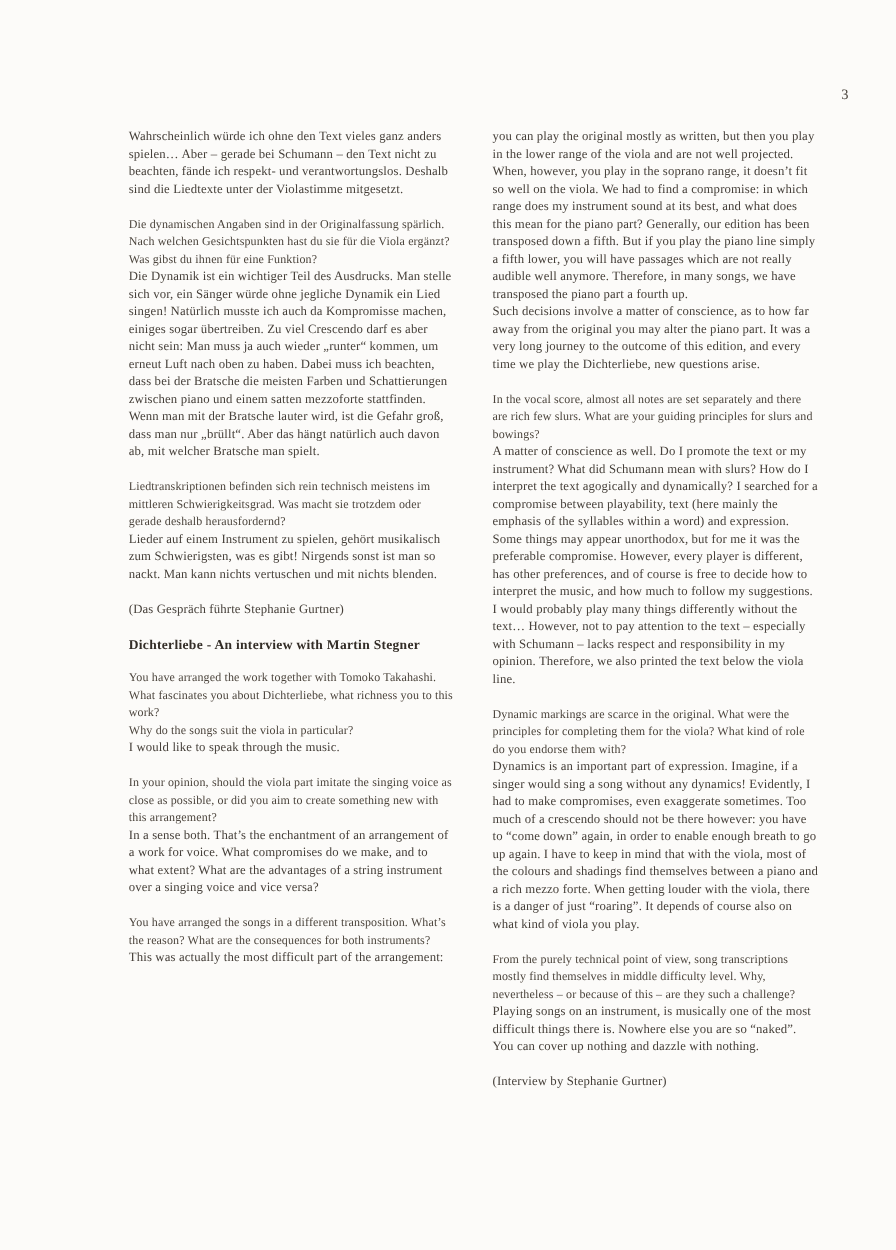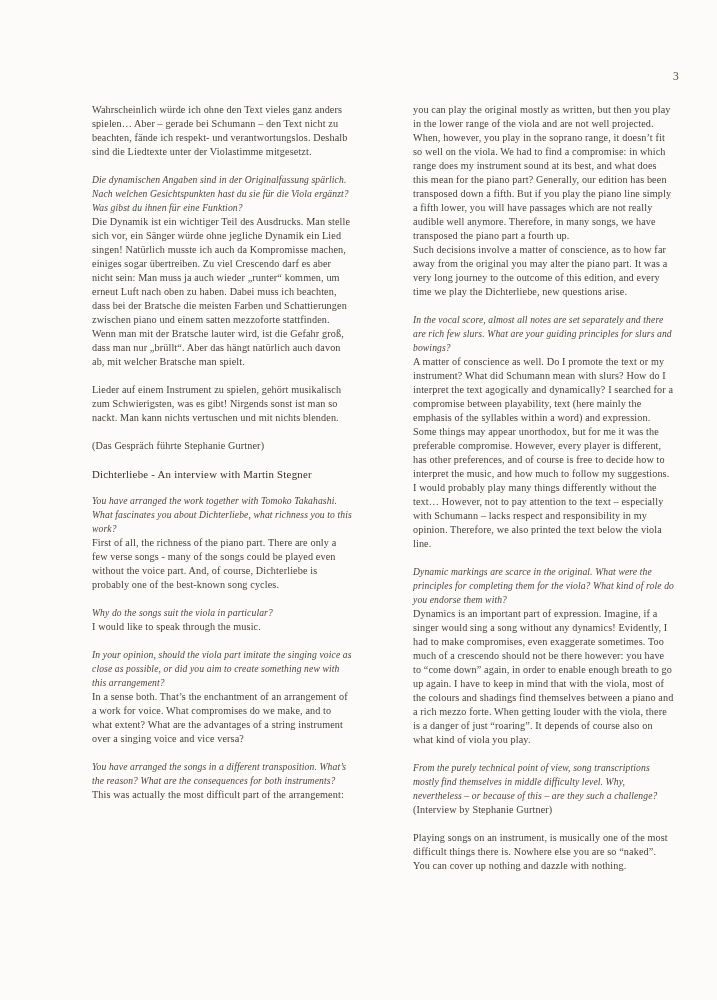--- a/index.html
+++ b/index.html
@@ -21,74 +21,73 @@
     top: 70px;
     left: 673px;
     font-size: 11.5px;
     color: #4a443d;
   }
   .col {
     position: absolute;
     top: 103px;
     width: 261px;
   }
-  .col-left  { left: 92px; }
-  .col-right { left: 413px; }
+  .col-left  { left: 103px; }
+  .col-right { left: 394px; }
   .col p {
     margin: 0 0 14px 0;
     font-size: 10.2px;
     line-height: 14px;
     letter-spacing: 0.12px;
     color: #46403a;
   }
   .col p.question {
-    font-style: italic;
     font-size: 9.6px;
     margin-bottom: 0;
     color: #4c453d;
   }
   .col p.no-gap { margin-bottom: 0; }
   .col .section-heading {
     font-size: 10.8px;
-    font-weight: normal;
+    font-weight: bold;
     letter-spacing: 0.25px;
     color: #332d27;
     margin: 7px 0 13px 0;
     line-height: 14px;
   }
 </style>
 </head>
 <body>
 
 <div class="page">
 
   <div class="page-number">3</div>
 
   <div class="col col-left">
     <p class="answer">Wahrscheinlich würde ich ohne den Text vieles ganz anders spielen… Aber – gerade bei Schumann – den Text nicht zu beachten, fände ich respekt- und verantwortungslos. Deshalb sind die Liedtexte unter der Violastimme mitgesetzt.</p>
     <p class="question">Die dynamischen Angaben sind in der Originalfassung spärlich. Nach welchen Gesichtspunkten hast du sie für die Viola ergänzt? Was gibst du ihnen für eine Funktion?</p>
     <p class="answer">Die Dynamik ist ein wichtiger Teil des Ausdrucks. Man stelle sich vor, ein Sänger würde ohne jegliche Dynamik ein Lied singen! Natürlich musste ich auch da Kompromisse machen, einiges sogar übertreiben. Zu viel Crescendo darf es aber nicht sein: Man muss ja auch wieder „runter“ kommen, um erneut Luft nach oben zu haben. Dabei muss ich beachten, dass bei der Bratsche die meisten Farben und Schattierungen zwischen piano und einem satten mezzoforte stattfinden. Wenn man mit der Bratsche lauter wird, ist die Gefahr groß, dass man nur „brüllt“. Aber das hängt natürlich auch davon ab, mit welcher Bratsche man spielt.</p>
+    <p class="question">Liedtranskriptionen befinden sich rein technisch meistens im mittleren Schwierigkeitsgrad. Was macht sie trotzdem oder gerade deshalb herausfordernd?</p>
     <p class="answer">Lieder auf einem Instrument zu spielen, gehört musikalisch zum Schwierigsten, was es gibt! Nirgends sonst ist man so nackt. Man kann nichts vertuschen und mit nichts blenden.</p>
     <p class="answer">(Das Gespräch führte Stephanie Gurtner)</p>
     <div class="section-heading">Dichterliebe - An interview with Martin Stegner</div>
     <p class="question">You have arranged the work together with Tomoko Takahashi. What fascinates you about Dichterliebe, what richness you to this work?</p>
-    <p class="answer">First of all, the richness of the piano part. There are only a few verse songs - many of the songs could be played even without the voice part. And, of course, Dichterliebe is probably one of the best-known song cycles.</p>
     <p class="question">Why do the songs suit the viola in particular?</p>
     <p class="answer">I would like to speak through the music.</p>
     <p class="question">In your opinion, should the viola part imitate the singing voice as close as possible, or did you aim to create something new with this arrangement?</p>
     <p class="answer">In a sense both. That’s the enchantment of an arrangement of a work for voice. What compromises do we make, and to what extent? What are the advantages of a string instrument over a singing voice and vice versa?</p>
     <p class="question">You have arranged the songs in a different transposition. What’s the reason? What are the consequences for both instruments?</p>
     <p class="answer">This was actually the most difficult part of the arrangement:</p>
   </div>
 
   <div class="col col-right">
     <p class="answer no-gap">you can play the original mostly as written, but then you play in the lower range of the viola and are not well projected. When, however, you play in the soprano range, it doesn’t fit so well on the viola. We had to find a compromise: in which range does my instrument sound at its best, and what does this mean for the piano part? Generally, our edition has been transposed down a fifth. But if you play the piano line simply a fifth lower, you will have passages which are not really audible well anymore. Therefore, in many songs, we have transposed the piano part a fourth up.</p>
     <p class="answer">Such decisions involve a matter of conscience, as to how far away from the original you may alter the piano part. It was a very long journey to the outcome of this edition, and every time we play the Dichterliebe, new questions arise.</p>
     <p class="question">In the vocal score, almost all notes are set separately and there are rich few slurs. What are your guiding principles for slurs and bowings?</p>
     <p class="answer">A matter of conscience as well. Do I promote the text or my instrument? What did Schumann mean with slurs? How do I interpret the text agogically and dynamically? I searched for a compromise between playability, text (here mainly the emphasis of the syllables within a word) and expression. Some things may appear unorthodox, but for me it was the preferable compromise. However, every player is different, has other preferences, and of course is free to decide how to interpret the music, and how much to follow my suggestions. I would probably play many things differently without the text… However, not to pay attention to the text – especially with Schumann – lacks respect and responsibility in my opinion. Therefore, we also printed the text below the viola line.</p>
     <p class="question">Dynamic markings are scarce in the original. What were the principles for completing them for the viola? What kind of role do you endorse them with?</p>
     <p class="answer">Dynamics is an important part of expression. Imagine, if a singer would sing a song without any dynamics! Evidently, I had to make compromises, even exaggerate sometimes. Too much of a crescendo should not be there however: you have to “come down” again, in order to enable enough breath to go up again. I have to keep in mind that with the viola, most of the colours and shadings find themselves between a piano and a rich mezzo forte. When getting louder with the viola, there is a danger of just “roaring”. It depends of course also on what kind of viola you play.</p>
     <p class="question">From the purely technical point of view, song transcriptions mostly find themselves in middle difficulty level. Why, nevertheless – or because of this – are they such a challenge?</p>
+    <p class="answer">Playing songs on an instrument, is musically one of the most difficult things there is. Nowhere else you are so “naked”. You can cover up nothing and dazzle with nothing.</p>
     <p class="answer">(Interview by Stephanie Gurtner)</p>
-    <p class="answer">Playing songs on an instrument, is musically one of the most difficult things there is. Nowhere else you are so “naked”. You can cover up nothing and dazzle with nothing.</p>
   </div>
 
 </div>
 
 </body></html>

